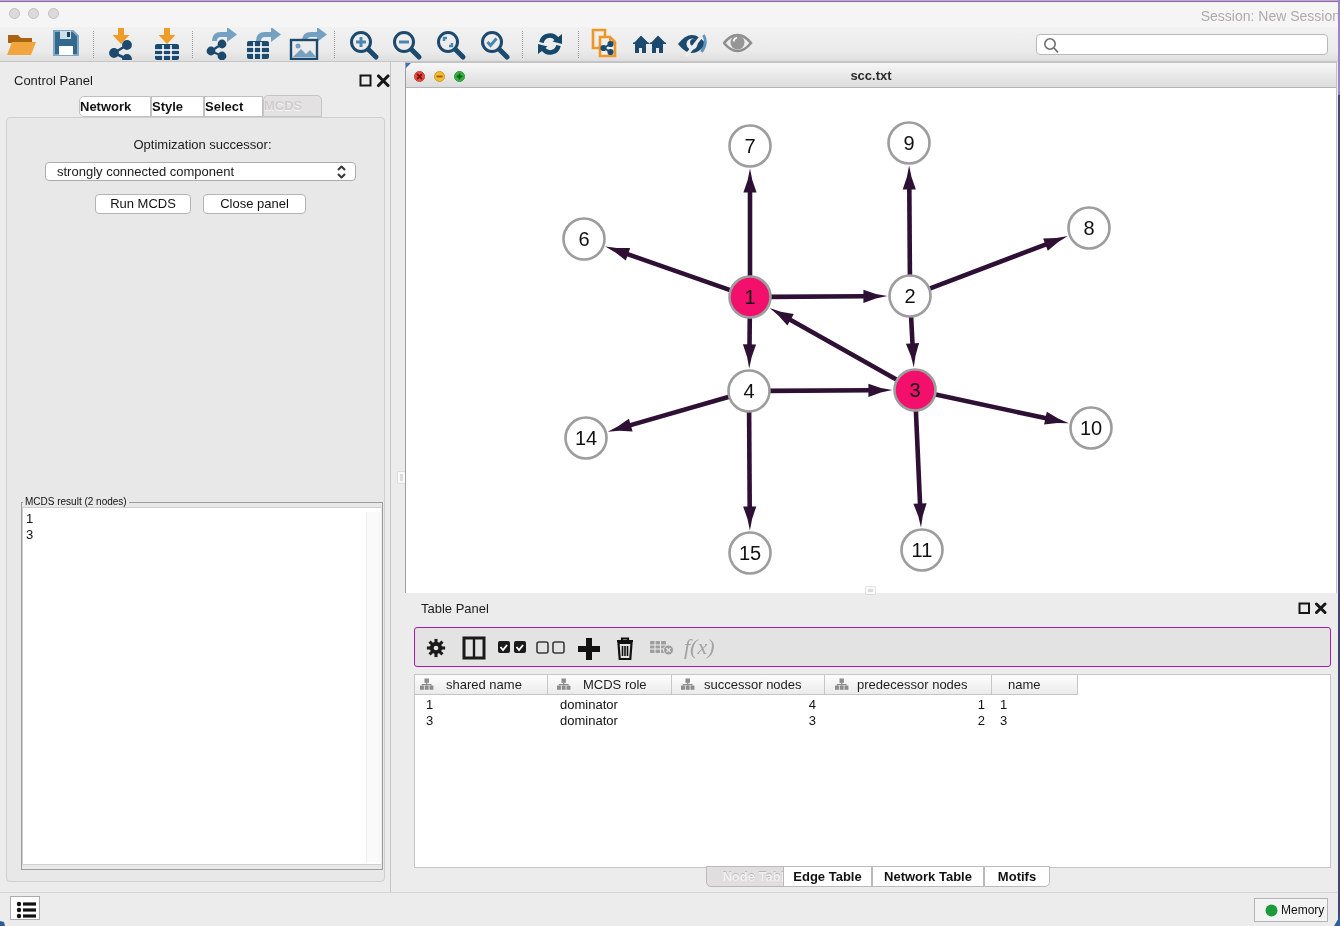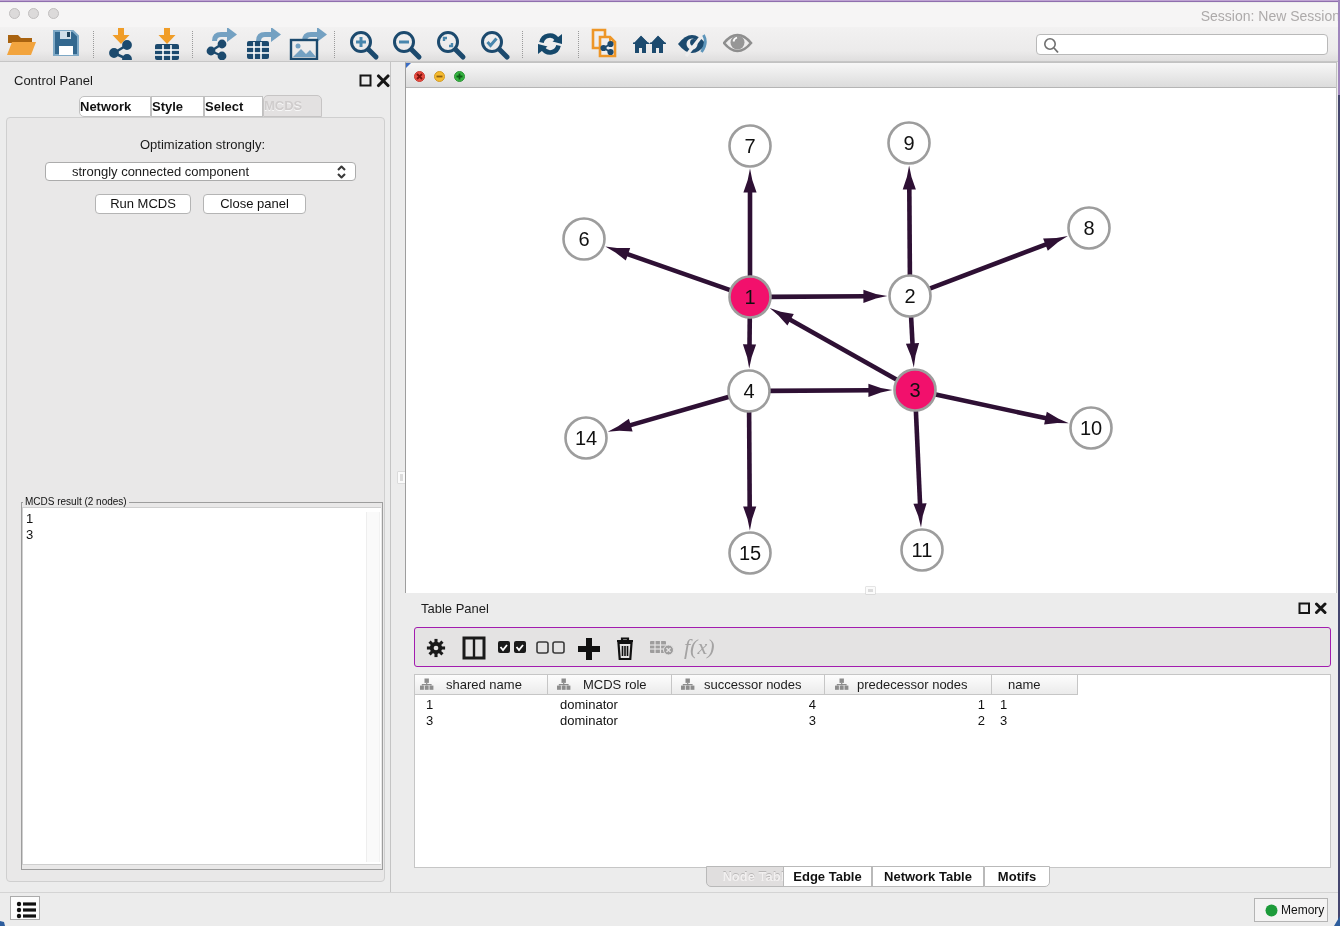--- a/index.html
+++ b/index.html
@@ -18,21 +18,21 @@
 .ticon{position:absolute;top:29px}
 .searchbox{position:absolute;left:1036px;top:7px;width:292px;height:21px;background:#fff;border:1px solid #b9b9b9;border-radius:4px}
 
 .cpanel{left:0;top:62px;width:391px;height:830px;background:#ececec;border-right:1px solid #c4c4c4}
 .cphead{position:absolute;left:14px;top:11px;font-size:13px;color:#1c1c1c}
 .ptitle-btns{position:absolute;top:73px}
 .tab{position:absolute;top:34px;height:21px;background:#fff;border:1px solid #c0c0c0;font-size:13px;font-weight:bold;color:#111;line-height:20px}
 .tabsel{background:#e3e1e1;color:#cfcccc;text-shadow:0 1px 0 #f8f8f8;border-radius:5px 5px 0 0;border-color:#c6c4c4}
 .cpbody{position:absolute;left:6px;top:55px;width:379px;height:765px;background:#e9e8e8;border:1px solid #cfcfcf;border-radius:4px}
 .optlabel{position:absolute;left:7px;top:19px;width:100%;text-align:center;font-size:13px;color:#1a1a1a}
-.dropdown{position:absolute;left:38px;top:44px;width:311px;height:19px;background:#fff;border:1px solid #acacac;border-radius:4px;font-size:13px;color:#1a1a1a;line-height:17px;padding-left:26px}
+.dropdown{position:absolute;left:38px;top:44px;width:311px;height:19px;background:#fff;border:1px solid #acacac;border-radius:4px;font-size:13px;color:#1a1a1a;line-height:17px;padding-left:11px}
 .btn{position:absolute;height:20px;background:#fff;border:1px solid #b4b4b4;border-radius:4px;font-size:13px;color:#111;text-align:center;line-height:17px}
 .fieldset{position:absolute;left:14px;top:378px;width:362px;height:374px}
 .fsborder{position:absolute;left:0;top:6px;width:100%;height:368px;border:1px solid #9d9d9d}
 .fslabel{position:absolute;left:2px;top:0;background:#e9e8e8;padding:0 2px;font-size:10px;color:#111}
 .fswhite{position:absolute;left:1px;top:11px;width:359px;height:358px;background:#fff;border:1px solid #cfcfcf;border-right:none}
 .fstext{position:absolute;left:3px;top:3px;font-size:13px;color:#111;line-height:16px}
 .fsscroll{position:absolute;right:1px;top:4px;width:14px;height:350px;background:#fafafa;border-left:1px solid #eeeeee;border-right:1px solid #f2f2f2}
 
 .grip{position:absolute;background:#dcdcdc;border:2px solid #fbfbfb;box-shadow:0 0 0 0.5px #c9c9c9}
 
@@ -197,21 +197,21 @@
  <div class="cphead">Control Panel</div>
  <svg class="ptitle-btns" style="left:359px;top:12px" width="32" height="14">
   <rect x="1.5" y="1.5" width="10" height="10" fill="none" stroke="#161616" stroke-width="2"></rect>
   <path d="M19.5 2 L29 11.5 M29 2 L19.5 11.5" stroke="#161616" stroke-width="3.1" stroke-linecap="round"></path>
     </svg>
  <div class="tab" style="left:79px;width:72px;border-radius:5px 0 0 5px">Network</div>
  <div class="tab" style="left:151px;width:53px">Style</div>
  <div class="tab" style="left:204px;width:59px">Select</div>
  <div class="tab tabsel" style="left:263px;width:59px;top:33px;height:22px">MCDS</div>
  <div class="cpbody">
-  <div class="optlabel">Optimization strongly:</div>
+  <div class="optlabel">Optimization successor:</div>
   <div class="dropdown">strongly connected component
    <svg width="11" height="14" style="position:absolute;right:8px;top:2px">
     <path d="M2 5 L5.5 1.5 L9 5 M2 9 L5.5 12.5 L9 9" fill="none" stroke="#3a3a3a" stroke-width="2.1" stroke-linejoin="round"></path>
         </svg>
   </div>
   <div class="btn" style="left:88px;top:76px;width:96px">Run MCDS</div>
   <div class="btn" style="left:196px;top:76px;width:103px">Close panel</div>
   <div class="fieldset">
    <div class="fsborder"></div>
    <div class="fslabel">MCDS result (2 nodes)</div>
@@ -234,20 +234,21 @@
   <div class="light" style="left:28px;background:#f6bb2f;border:1px solid #d29b24">
         <svg width="9" height="9">
           <path d="M1.5 4.5 h6" stroke="#8d6012" stroke-width="1.8"></path>
         </svg>
       </div>
   <div class="light" style="left:48px;background:#35b441;border:1px solid #2b9337">
         <svg width="9" height="9">
           <path d="M4.5 1.5 v6 M1.5 4.5 h6" stroke="#0e5c17" stroke-width="1.8"></path>
         </svg>
       </div>
+  <div class="nettitle">scc.txt</div>
  </div>
  <svg style="position:absolute;left:0;top:25px" width="930" height="505">
 <line x1="344.0" y1="190.2" x2="344.0" y2="102.6" stroke="#2e1034" stroke-width="4.6"></line>
 <polygon points="344.0,80.6 346.3,92.1 350.6,104.6 337.4,104.6 341.7,92.1" fill="#2e1034"></polygon>
 <line x1="326.3" y1="202.8" x2="220.1" y2="165.7" stroke="#2e1034" stroke-width="4.6"></line>
 <polygon points="199.3,158.5 211.0,160.1 224.2,160.1 219.8,172.6 209.4,164.4" fill="#2e1034"></polygon>
 <line x1="362.8" y1="208.9" x2="459.4" y2="208.3" stroke="#2e1034" stroke-width="4.6"></line>
 <polygon points="481.4,208.1 469.9,210.5 457.4,214.9 457.4,201.7 469.9,205.9" fill="#2e1034"></polygon>
 <line x1="343.8" y1="227.8" x2="343.5" y2="258.4" stroke="#2e1034" stroke-width="4.6"></line>
 <polygon points="343.2,280.4 341.1,268.9 336.9,256.3 350.1,256.5 345.7,268.9" fill="#2e1034"></polygon>

